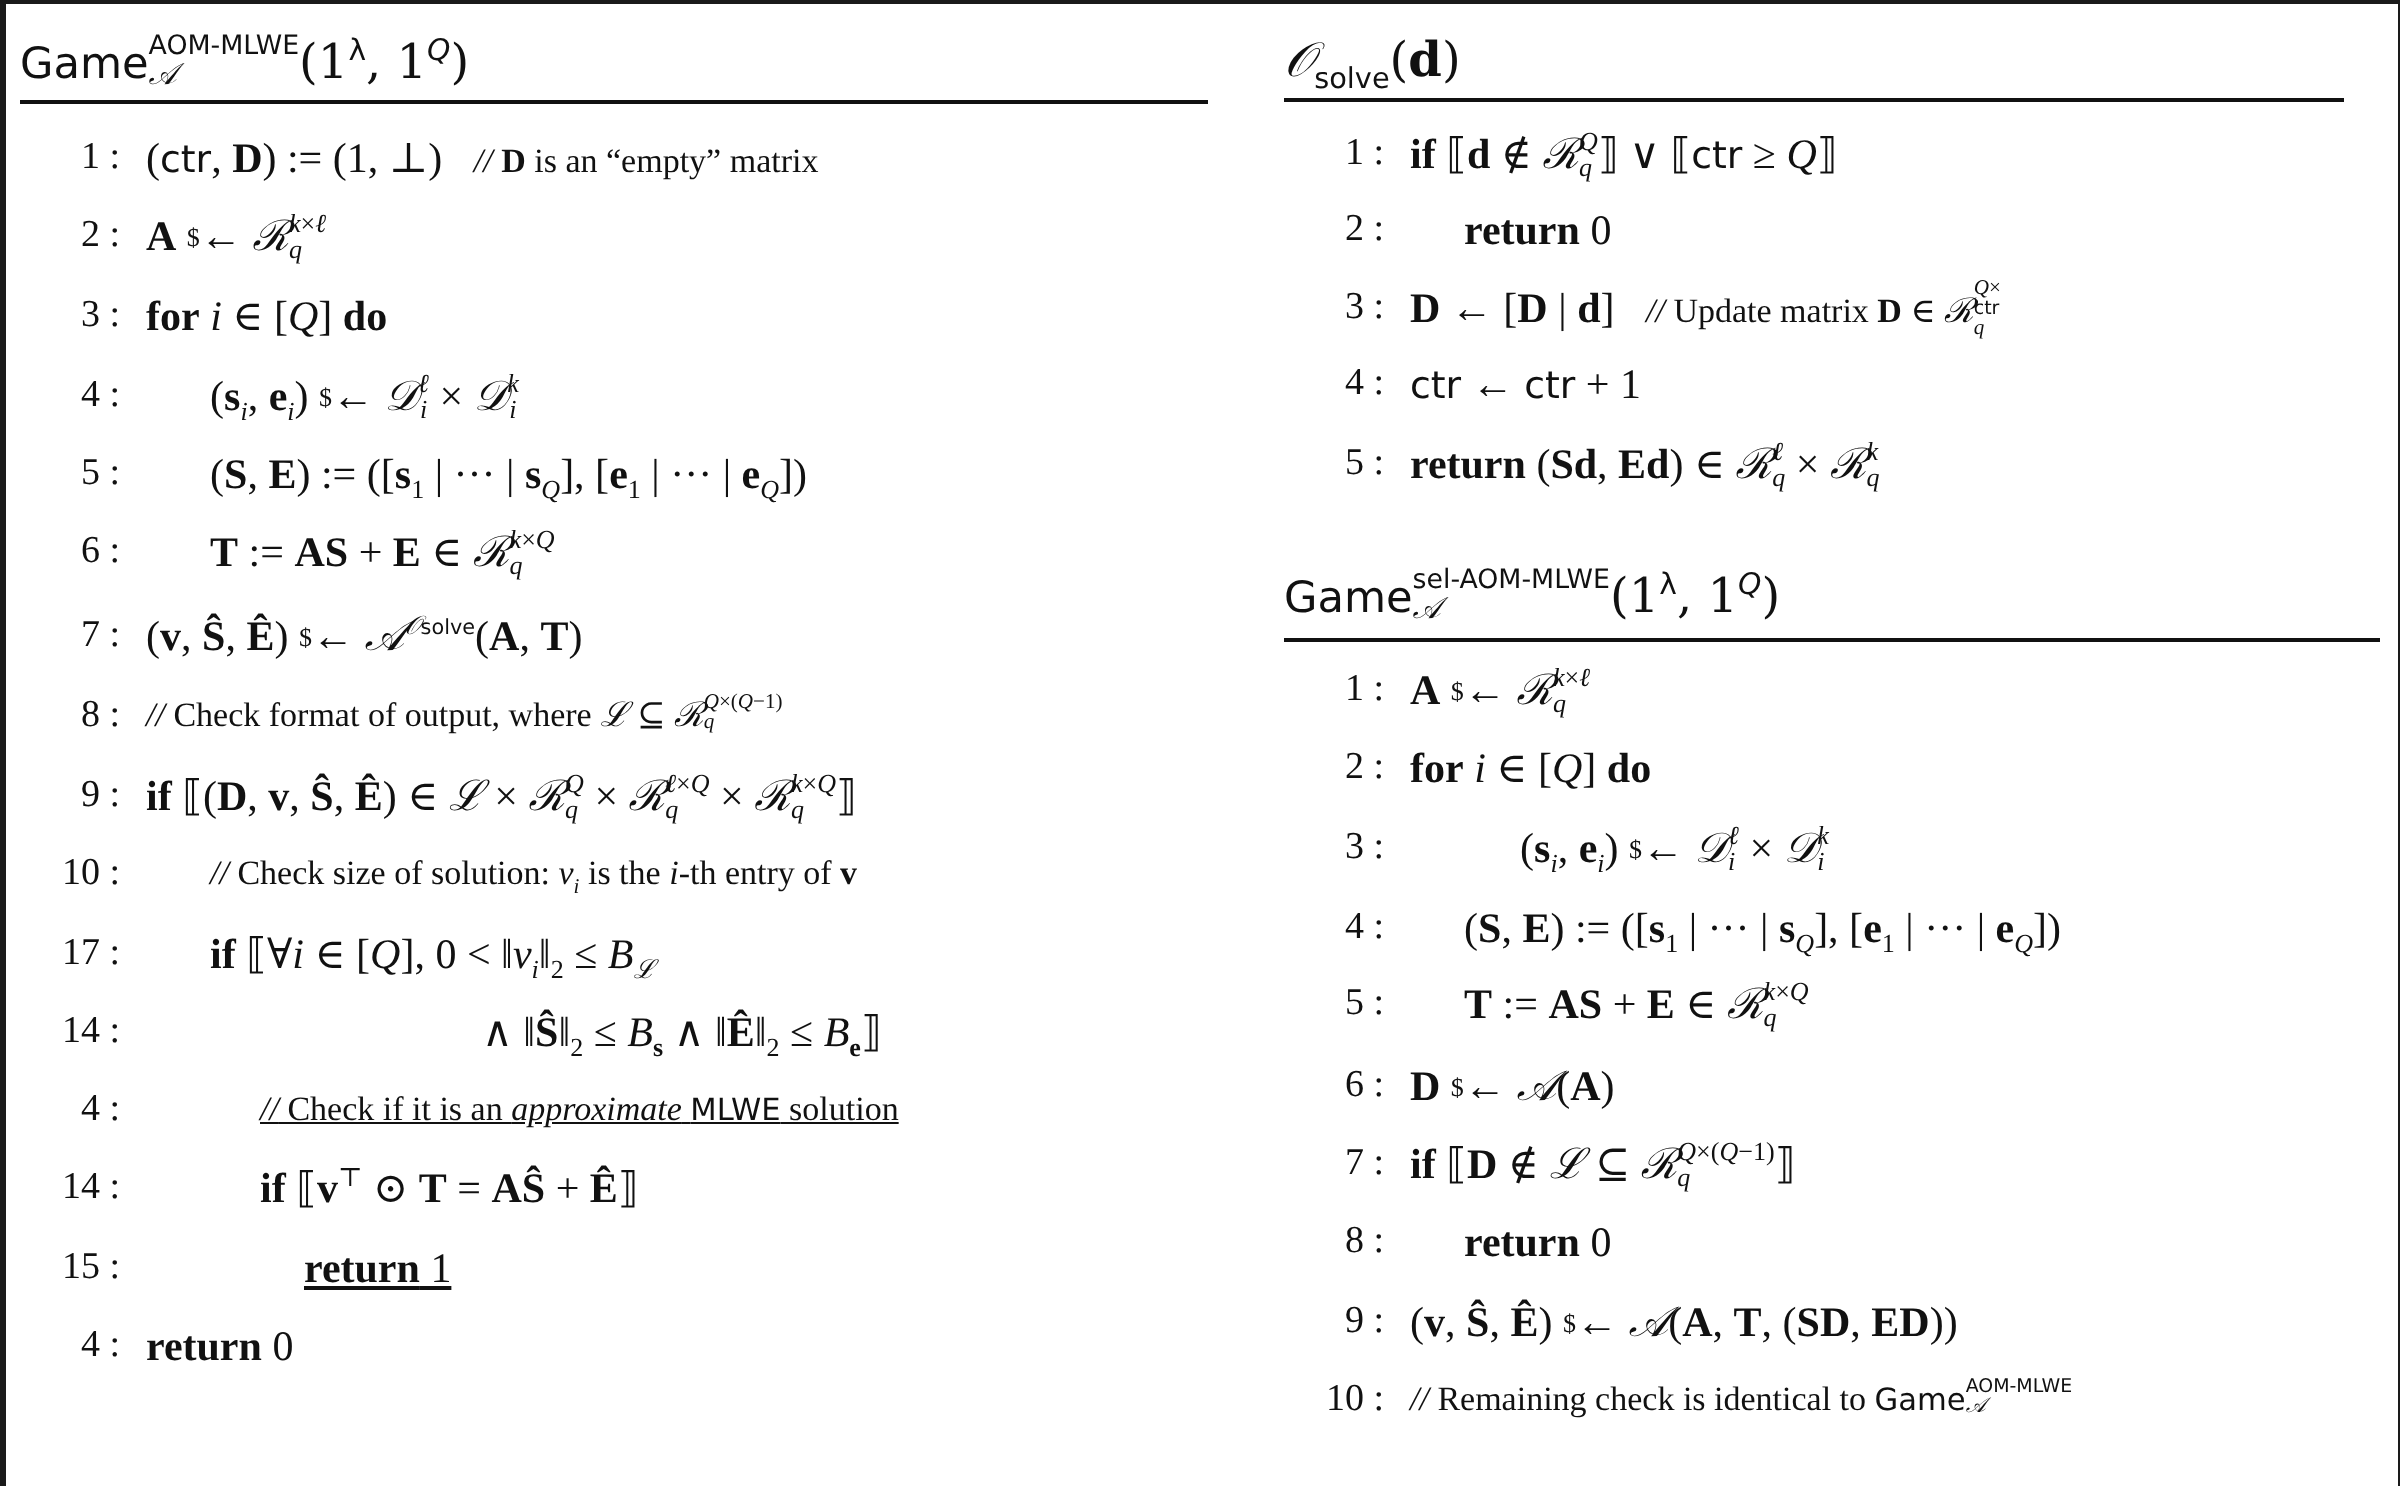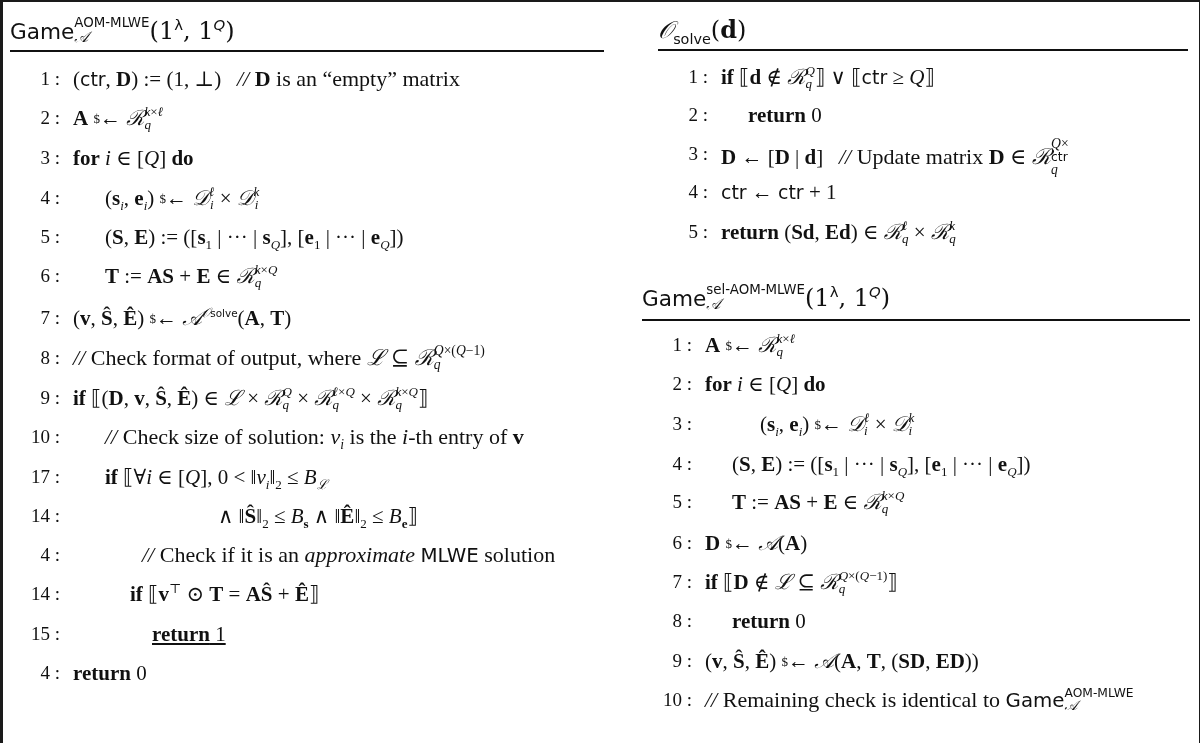--- a/index.html
+++ b/index.html
@@ -9,21 +9,21 @@
            border-left: 3px solid #1a1a1a; border-top: 2px solid #1a1a1a; border-right: 3px solid #1a1a1a; }
   .panel { position: absolute; }
   .title { position: absolute; left: 0; white-space: nowrap; font-size: 24px; line-height: 30px; }
   .title .sf { font-family: "DejaVu Sans", "Liberation Sans", sans-serif; }
   .title sup, .title sub { font-family: "DejaVu Sans", "Liberation Sans", sans-serif; }
   .rule { position: absolute; left: 0; height: 2px; background: #111; }
   .line { position: absolute; left: 0; height: 30px; white-space: nowrap; font-size: 21px; line-height: 30px; }
   .num { position: absolute; right: calc(100% - 50px); text-align: right; font-size: 19px; font-family: "Liberation Serif", serif; }
   .code { position: absolute; left: 63px; font-family: "Liberation Serif", "DejaVu Serif", serif; }
   .code b, .kw { font-weight: bold; }
-  .cm { font-size: 22px; }
+  .cm { font-size: 17px; }
   .sf { font-family: "DejaVu Sans", "Liberation Sans", sans-serif; font-size: 0.9em; }
   sup, sub { font-size: 0.62em; line-height: 0; }
   .supsub { display: inline-block; vertical-align: middle; line-height: 1; font-size: 0.62em; position: relative; top: -2px; }
   .supsub span { display: block; }
 </style>
 </head>
 <body>
 
 <div class="frame"></div>
 
@@ -83,45 +83,45 @@
     <span class="code cm" style="left:95px;"><i>//</i> Check size of solution: <i>v<sub>i</sub></i> is the <i>i</i>-th entry of <b>v</b></span>
     </div>
 
   <div class="line" style="top:462px;">
       <span class="num">17 :</span>
     <span class="code" style="left:95px;"><b>if</b> ⟦∀<i>i</i> ∈ [<i>Q</i>], 0 &lt; ‖<i>v<sub>i</sub></i>‖<sub>2</sub> ≤ <i>B</i><sub><i>ℒ</i></sub></span>
     </div>
 
   <div class="line" style="top:501px;">
       <span class="num">14 :</span>
-    <span class="code" style="left:208px;text-align:right;">∧ ‖<b>Ŝ</b>‖<sub>2</sub> ≤ <i>B</i><sub><b>s</b></sub> ∧ ‖<b>Ê</b>‖<sub>2</sub> ≤ <i>B</i><sub><b>e</b></sub>⟧</span>
+    <span class="code" style="left:231px;text-align:right;">∧ ‖<b>Ŝ</b>‖<sub>2</sub> ≤ <i>B</i><sub><b>s</b></sub> ∧ ‖<b>Ê</b>‖<sub>2</sub> ≤ <i>B</i><sub><b>e</b></sub>⟧</span>
     </div>
 
   <div class="line" style="top:540px;">
       <span class="num">4 :</span>
-    <span class="code cm" style="left:132px;"><i>//</i> Check if it is an <i>approximate</i> <span class="sf">MLWE</span> solution</span>
+    <span class="code cm" style="left:120px;text-decoration:underline;"><i>//</i> Check if it is an <i>approximate</i> <span class="sf">MLWE</span> solution</span>
     </div>
 
   <div class="line" style="top:579px;">
       <span class="num">14 :</span>
     <span class="code" style="left:120px;"><b>if</b> ⟦<b>v</b><sup>⊤</sup> ⊙ <b>T</b> = <b>AŜ</b> + <b>Ê</b>⟧</span>
     </div>
 
   <div class="line" style="top:619px;">
       <span class="num">15 :</span>
     <span class="code" style="left:142px;text-decoration:underline;"><b>return</b> 1</span>
     </div>
 
   <div class="line" style="top:658px;">
       <span class="num">4 :</span>
     <span class="code"><b>return</b> 0</span>
     </div>
 </div>
 
-<div class="panel" style="left:642px; top:0; width:530px; height:260px;margin-left:16px;">
+<div class="panel" style="left:642px; top:0; width:530px; height:260px;">
   <div class="title" style="top:15px;">
     <i>𝒪</i><sub class="sf" style="font-size:0.6em">solve</sub><span>(<b>d</b>)</span>
   </div>
   <div class="rule" style="top:49px; width:530px;"></div>
 
   <div class="line" style="top:62px;">
       <span class="num">1 :</span>
     <span class="code"><b>if</b> ⟦<b>d</b> ∉ <i>ℛ</i><span class="supsub"><span><i>Q</i></span><span><i>q</i></span></span>⟧ ∨ ⟦<span class="sf">ctr</span> ≥ <i>Q</i>⟧</span>
     </div>
 

